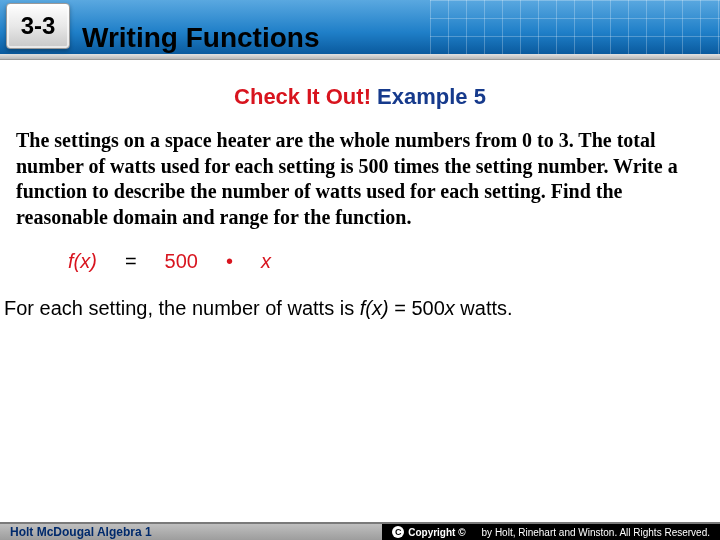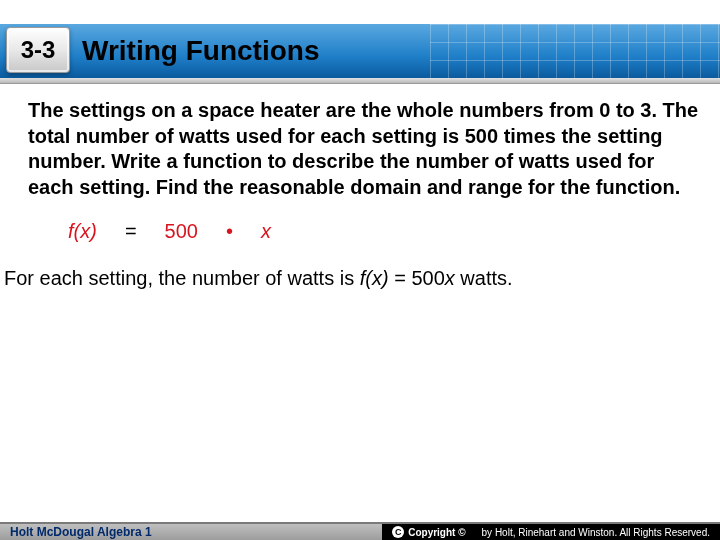--- a/index.html
+++ b/index.html
@@ -10,22 +10,21 @@
     background: #fff;
     position: relative;
     overflow: hidden;
   }
   .header {
     width: 100%;
     height: 54px;
     background: linear-gradient(to bottom, #5aa8e0 0%, #1f7fc8 60%, #0a5a9e 100%);
     position: relative;
     display: flex;
-    align-items: center;
-    margin-top: 24px;
+    align-items: flex-end;
   }
   .header-grid {
     position: absolute;
     right: 0; top: 0;
     width: 290px; height: 54px;
     background-image:
       linear-gradient(rgba(255,255,255,0.25) 1px, transparent 1px),
       linear-gradient(90deg, rgba(255,255,255,0.25) 1px, transparent 1px);
     background-size: 18px 18px;
   }
@@ -65,22 +64,22 @@
     font-size: 22px;
     font-family: Verdana, Arial, sans-serif;
     margin: 10px 0 18px 0;
   }
   .checkit .red { color: #d8141e; }
   .checkit .blue { color: #163a8c; }
   .problem {
     font-weight: 900;
     font-size: 20px;
     line-height: 1.28;
-    margin: 0 2px 18px 14px;
-    font-family: Liberation Sans, sans-serif;
+    margin: 0 2px 18px 2px;
+    font-family: Liberation Serif, serif;
   }
   .tbl {
     margin-left: 40px;
     margin-bottom: 18px;
   }
   .tbl table { border-collapse: collapse; }
   .tbl td {
     padding: 2px 14px;
     font-size: 20px;
     vertical-align: top;
@@ -140,20 +139,24 @@
 
 <div class="header">
   <div class="header-grid"></div>
   <div class="badge">3-3</div>
   <div class="title">Writing Functions</div>
 </div>
 <div class="underbar"></div>
 
 <div class="content">
 
+  <div class="checkit">
+    <span class="red">Check It Out!</span>
+    <span class="blue">Example 5</span>
+  </div>
 
   <div class="problem">The settings on a space heater are the whole numbers from 0 to 3. The total number of watts used for each setting is 500 times the setting number. Write a function to describe the number of watts used for each setting. Find the reasonable domain and range for the function.</div>
 
   <div class="tbl">
     <table>
       <tbody>
       <tr>
         <td class="red"><em>f(x)</em></td>
         <td>=</td>
         <td class="red">500</td>

